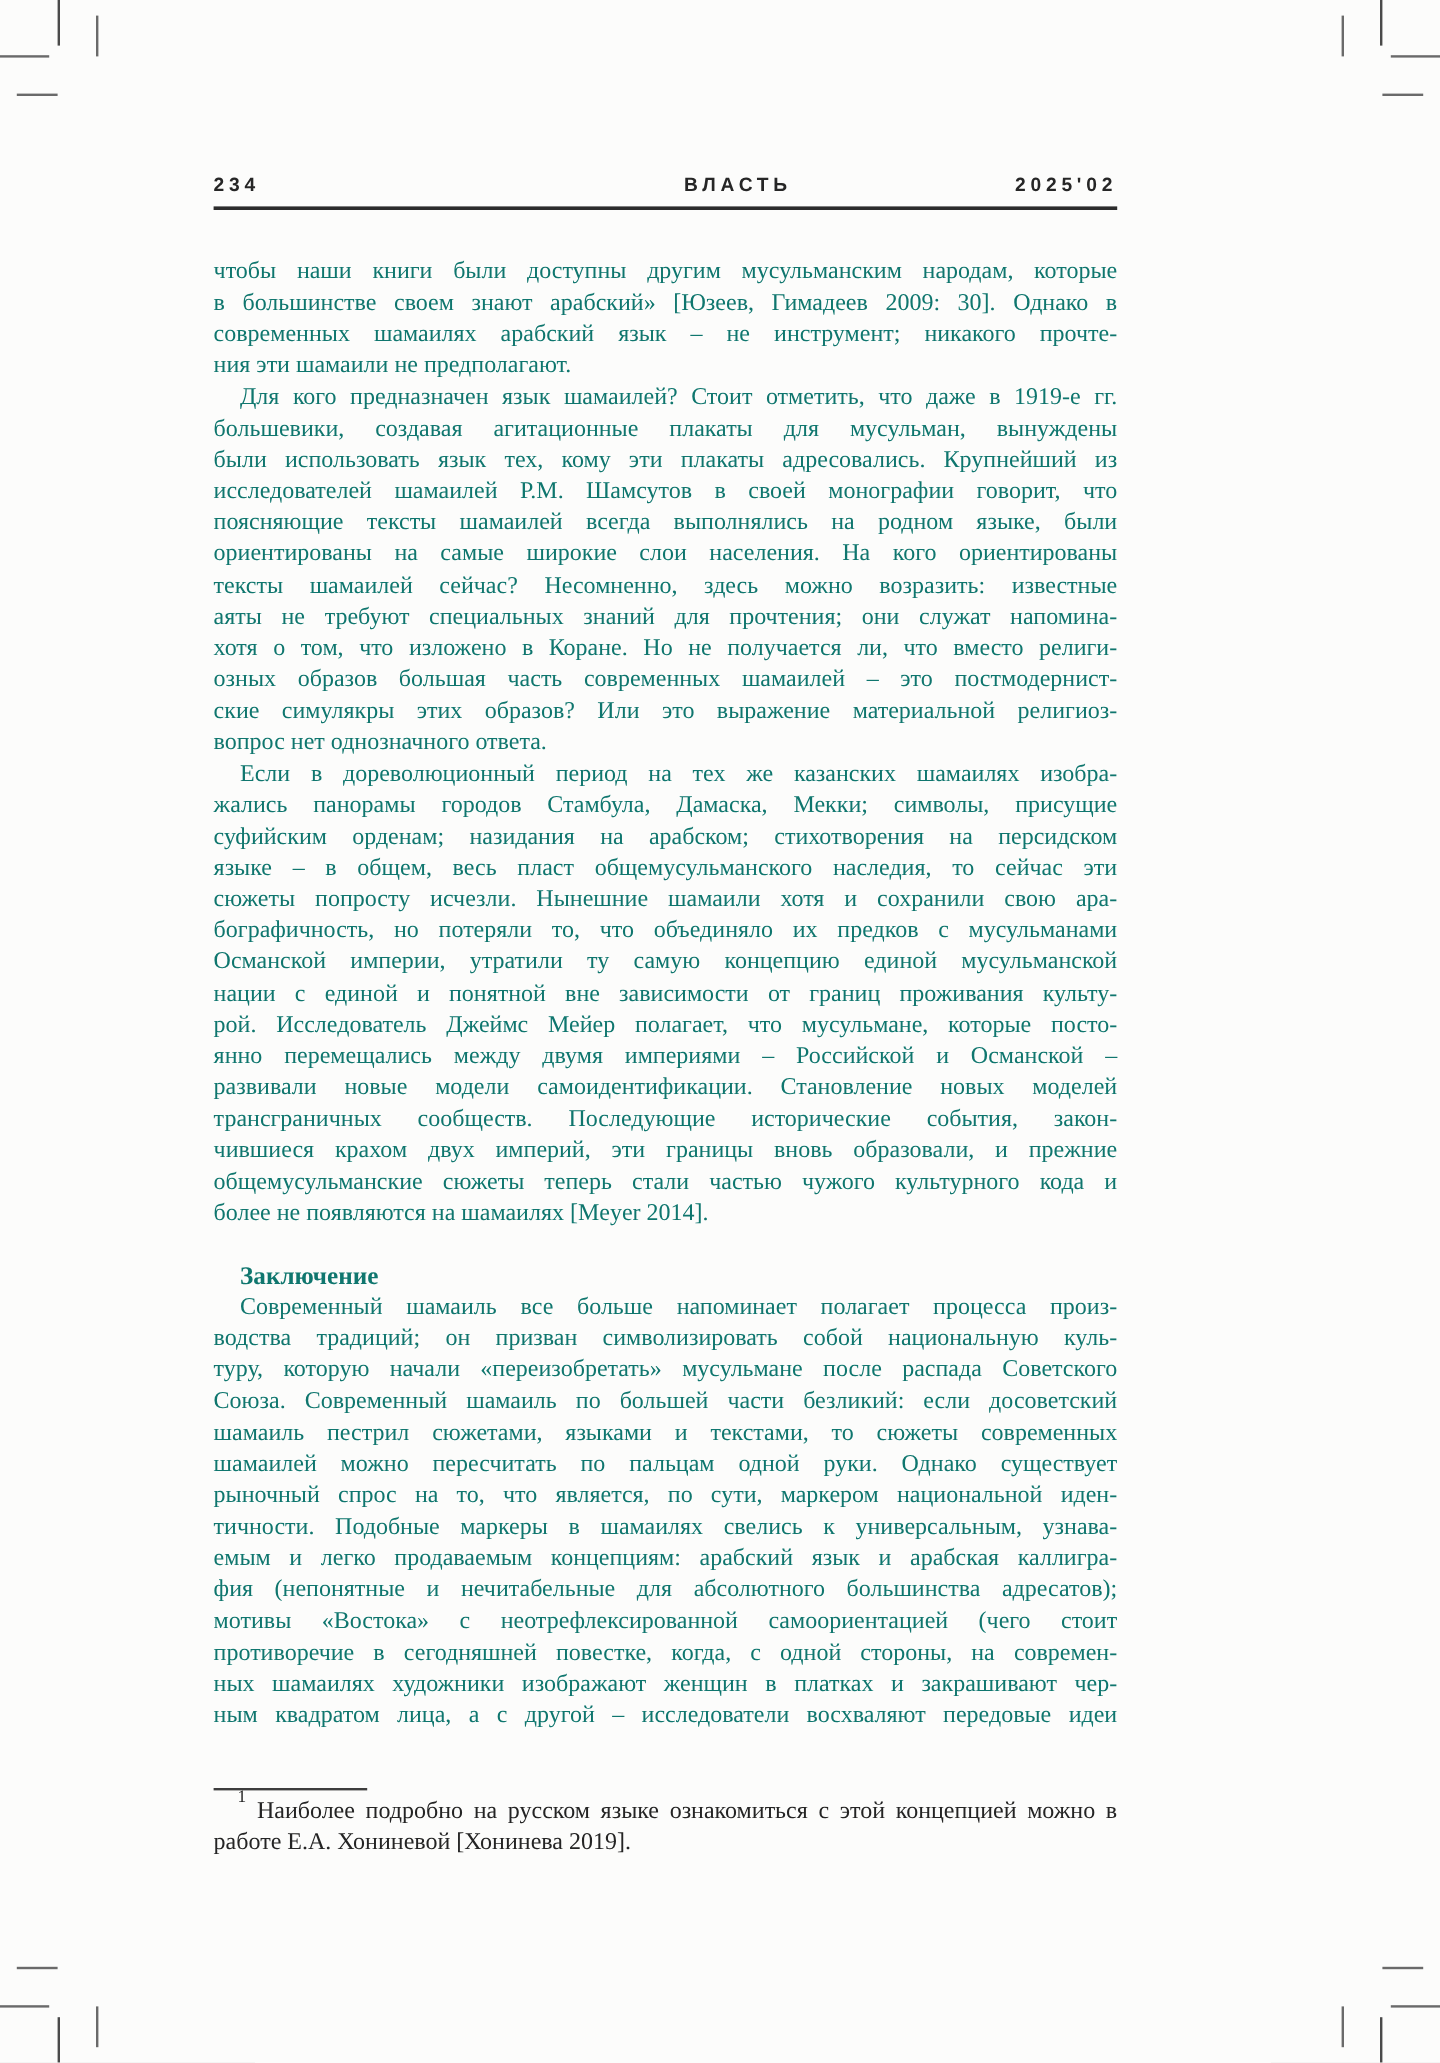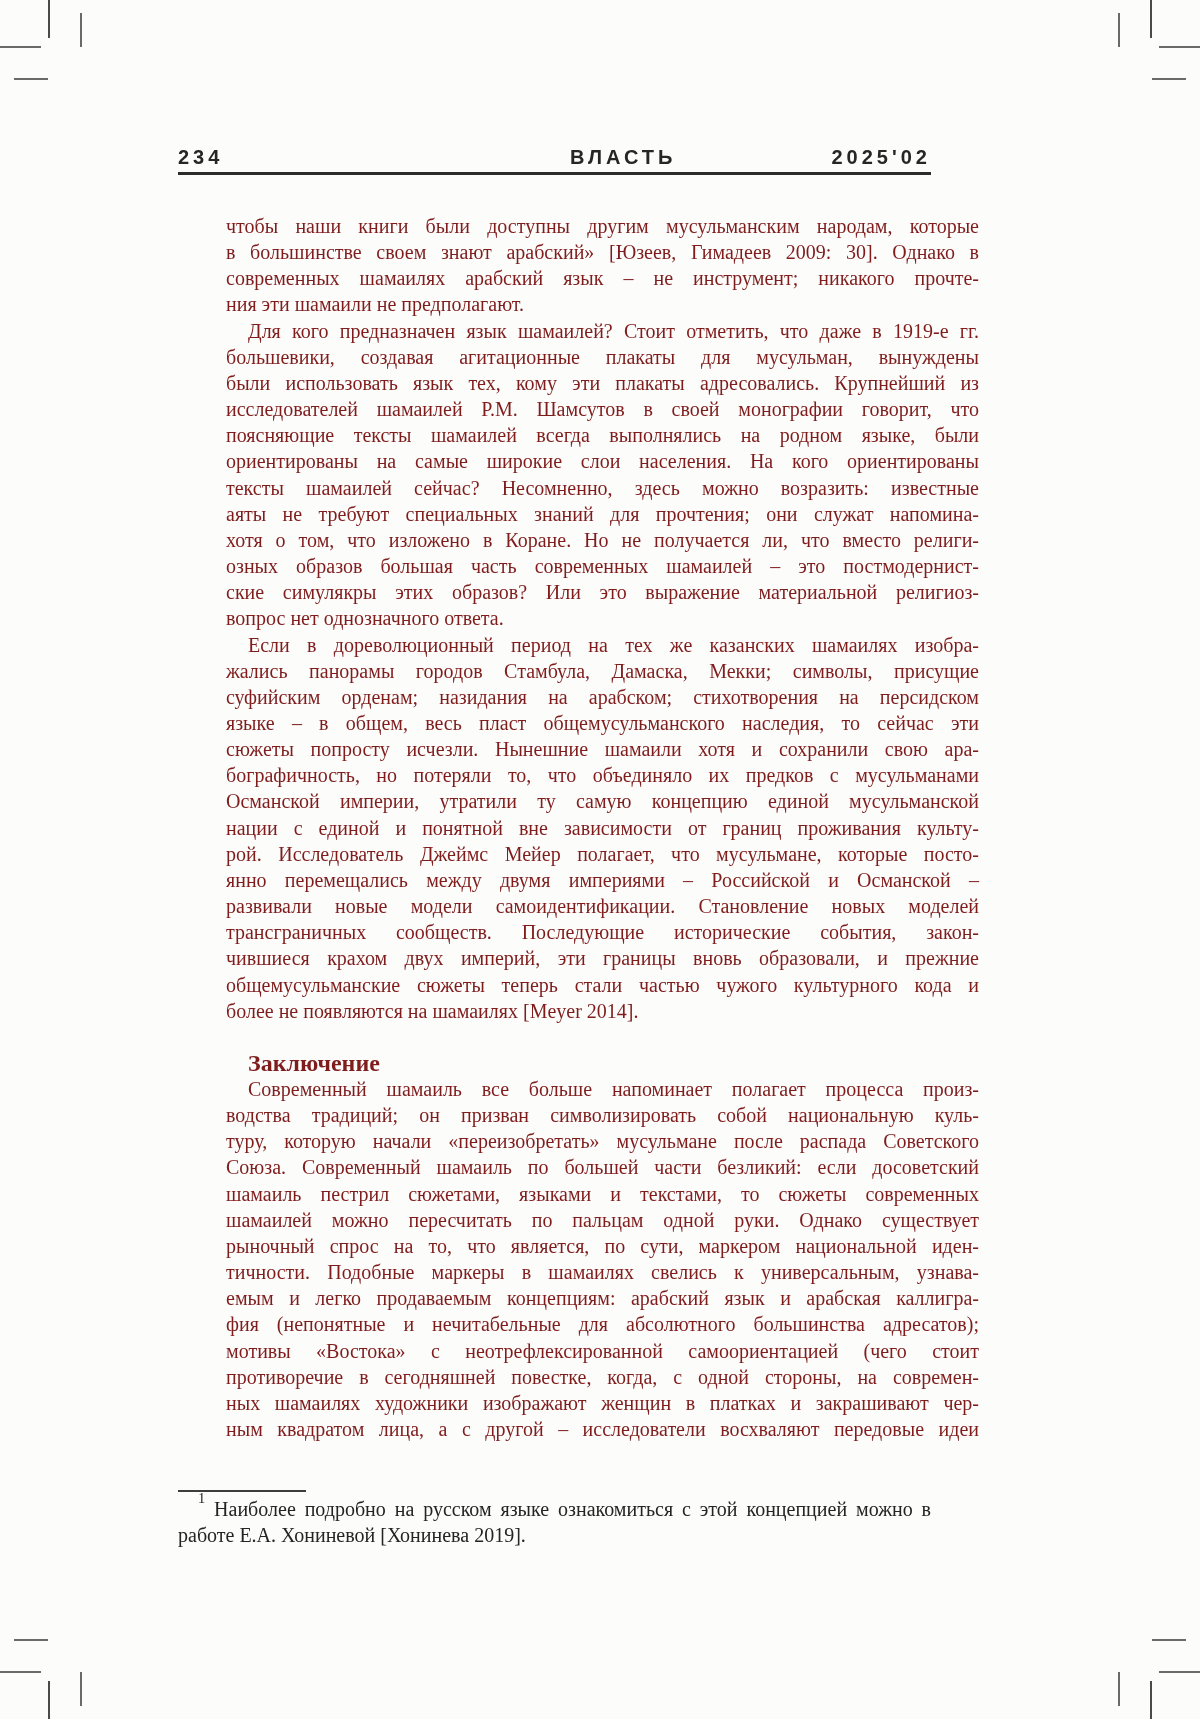--- a/index.html
+++ b/index.html
@@ -7,41 +7,41 @@
     position:relative; width:1200px; height:1719px;
     background:#fcfcfb; overflow:hidden;
     font-family:"Liberation Serif", serif; color:#1f1f1f;
   }
   .crop { position:absolute; background:#6a6a6a; }
   .crop.dark { background:#4a4a4a; }
 
   .header-row {
     position:absolute; left:178px; top:146px; width:753px; height:24px;
     font-family:"Liberation Sans", sans-serif; font-weight:bold;
-    font-size:20px; letter-spacing:4px; color:#262626;
+    font-size:16px; letter-spacing:4px; color:#262626;
   }
   .header-row .pageno { position:absolute; left:0; top:0; }
   .header-row .journal { position:absolute; left:392px; top:0; }
   .header-row .issue { position:absolute; right:0; top:0; }
   .header-rule {
     position:absolute; left:178px; top:172px; width:753px; height:3px;
     background:#2c2c2c;
   }
 
   .body-col {
     position:absolute; left:178px; top:213px; width:753px;
-    font-size:20px; line-height:26.15px; color:#7f1d1d;margin-left:48px;
+    font-size:20px; line-height:26.15px; color:#0f766e;
   }
   .line { text-align:justify; text-align-last:justify; }
   .line.last { text-align-last:left; }
   .line.indent { text-indent:22px; }
   .line sup { font-size:0.72em; line-height:0; position:relative; top:-0.38em; }
 
   .section-heading {
-    margin-top:26px; font-weight:bold; text-indent:22px; font-size:24px;
+    margin-top:26px; font-weight:bold; text-indent:22px; font-size:21px;
   }
 
   .footnote-sep {
     position:absolute; left:178px; top:1490px; width:128px; height:2px;
     background:#3d3d3d;
   }
   .footnote-col {
     position:absolute; left:178px; top:1496px; width:753px;
     font-size:20px; line-height:26px; color:#242424;
   }

